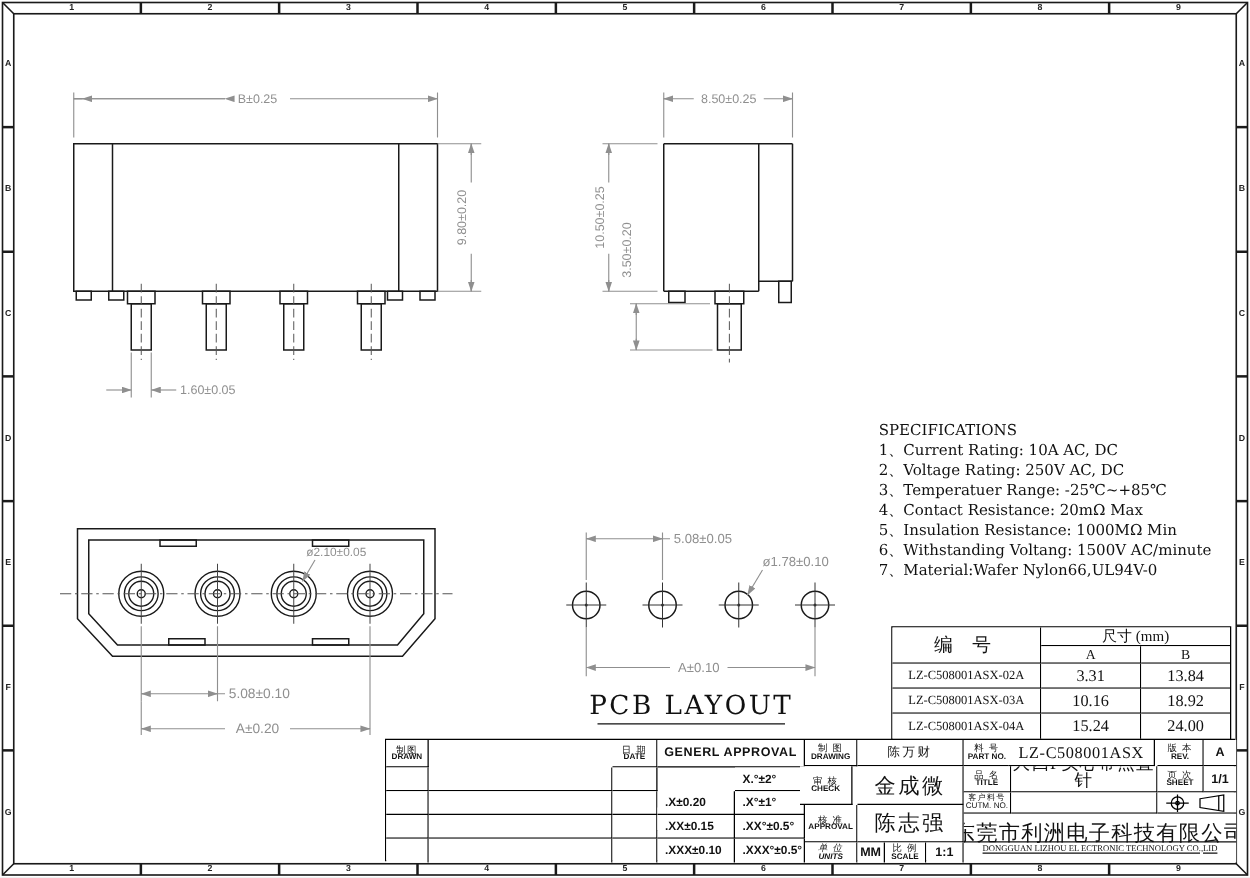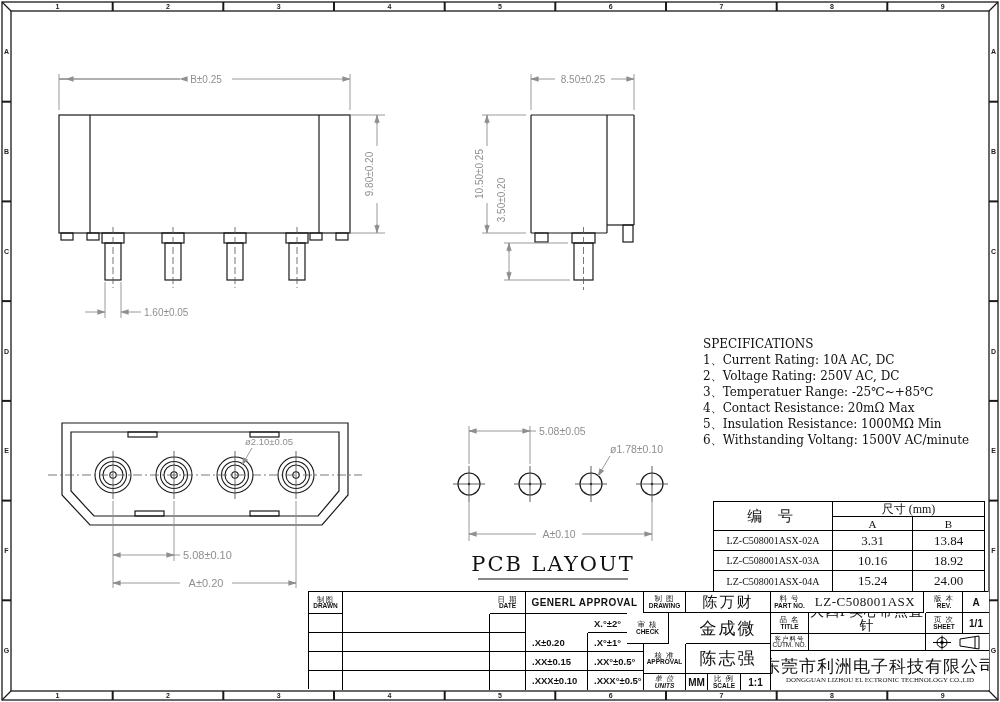--- a/index.html
+++ b/index.html
@@ -14,21 +14,21 @@
   .ruler span{flex:1;display:flex;align-items:center;justify-content:center;}
   
   .cell{position:absolute;box-sizing:border-box;border-right:1px solid #000;border-bottom:1px solid #000;
         display:flex;align-items:center;justify-content:center;overflow:hidden;background:#fff;}
   .cell.no-r{border-right:none;} .cell.no-b{border-bottom:none;}
   .lbl2{flex-direction:column;line-height:1;text-align:center;}
   .lbl2 .cn{font-size:7.5px;letter-spacing:1px;}
   .lbl2 .en{font-size:6.5px;font-weight:bold;letter-spacing:0;}
   .serif{font-family:"Liberation Serif",serif;}
   .tolval{font-size:9.5px;font-weight:bold;justify-content:flex-start;padding-left:6px;}
-  .name-cell{font-family:"Liberation Serif",serif;font-size:15px;letter-spacing:2px;}
+  .name-cell{font-family:"Liberation Serif",serif;font-size:10px;letter-spacing:2px;}
   
   #specs{font-family:"DejaVu Serif","Liberation Serif",serif;font-size:12px;line-height:16px;
          white-space:nowrap;color:#101010;}
   #specs .spec-line{display:block;}
   #specs .indent{padding-left:24px;}
   
   .pt-part{font-size:10px;}
   .pt-val{font-size:13px;}
 </style>
 </head>
@@ -329,20 +329,21 @@
   </svg>
 
   <div id="specs" class="abs" style="left:703px;top:336px;width:292px;">
     <span class="spec-line">SPECIFICATIONS</span>
     <span class="spec-line">1、Current Rating: 10A AC, DC</span>
     <span class="spec-line">2、Voltage Rating: 250V AC, DC</span>
     <span class="spec-line">3、Temperatuer Range: -25℃~+85℃</span>
     <span class="spec-line">4、Contact Resistance: 20mΩ Max</span>
     <span class="spec-line">5、Insulation Resistance: 1000MΩ Min</span>
     <span class="spec-line">6、Withstanding Voltang: 1500V AC/minute</span>
+    <span class="spec-line">7、Material:Wafer Nylon66,UL94V-0</span>
   </div>
 
   <div class="abs" style="left:713px;top:501px;width:272px;height:91px;border:1px solid #000;box-sizing:border-box;">
     <div class="cell serif" style="left:0;top:0;width:119px;height:29px;font-size:15px;letter-spacing:6px;">编  号</div>
     <div class="cell serif no-r" style="left:119px;top:0;width:151px;height:15px;font-size:12px;">尺寸 (mm)</div>
     <div class="cell serif" style="left:119px;top:15px;width:80px;height:14px;font-size:11px;">A</div>
     <div class="cell serif no-r" style="left:199px;top:15px;width:71px;height:14px;font-size:11px;">B</div>
 
     <div class="cell serif pt-part" style="left:0;top:29px;width:119px;height:20px;">LZ-C508001ASX-02A</div>
     <div class="cell serif pt-val" style="left:119px;top:29px;width:80px;height:20px;">3.31</div>
@@ -389,21 +390,21 @@
     <div class="cell tolval" style="left:217px;top:60px;width:62px;height:19px;">.XX±0.15</div>
     <div class="cell tolval" style="left:279px;top:60px;width:56px;height:19px;">.XX°±0.5°</div>
     <div class="cell tolval no-b" style="left:217px;top:79px;width:62px;height:19px;">.XXX±0.10</div>
     <div class="cell tolval no-b" style="left:279px;top:79px;width:56px;height:19px;">.XXX°±0.5°</div>
 
     <div class="cell lbl2" style="left:335px;top:0;width:42px;height:21px;">
       <span class="cn">制 图</span>
       <span class="en">DRAWING</span>
     </div>
     <div class="cell name-cell" style="left:377px;top:0;width:85px;height:21px;">陈万财</div>
-    <div class="cell lbl2" style="left:318px;top:21px;width:42px;height:31px;">
+    <div class="cell lbl2" style="left:331px;top:21px;width:42px;height:31px;">
       <span class="cn">审 核</span>
       <span class="en">CHECK</span>
     </div>
     <div class="cell name-cell" style="left:377px;top:21px;width:85px;height:31px;font-size:17px;">金成微</div>
     <div class="cell lbl2" style="left:335px;top:52px;width:42px;height:30px;">
       <span class="cn">核 准</span>
       <span class="en">APPROVAL</span>
     </div>
     <div class="cell name-cell" style="left:377px;top:52px;width:85px;height:30px;font-size:17px;">陈志强</div>
     <div class="cell lbl2 no-b" style="left:335px;top:82px;width:42px;height:16px;font-style:italic;">
@@ -452,19 +453,19 @@
           <circle cx="13" cy="7.5" r="5"></circle>
           <circle cx="13" cy="7.5" r="1.4"></circle>
           <line x1="4" y1="7.5" x2="22" y2="7.5"></line>
           <line x1="13" y1="0.5" x2="13" y2="14.5"></line>
           <path d="M31,4 L50,1 L50,14 L31,11 Z"></path>
           <line x1="46" y1="1.6" x2="46" y2="13.4"></line>
         </g>
       </svg>
     </div>
 
-    <div class="cell lbl2 no-r no-b" style="left:462px;top:59px;width:218px;height:39px;">
+    <div class="cell lbl2 no-r no-b" style="left:462px;top:59px;width:218px;height:39px;text-decoration:underline;">
       <span class="serif" style="font-size:17px;letter-spacing:1px;white-space:nowrap;">东莞市利洲电子科技有限公司</span>
       <span class="serif" style="font-size:6.9px;margin-top:2px;white-space:nowrap;">DONGGUAN LIZHOU EL ECTRONIC TECHNOLOGY CO.,LID</span>
     </div>
   </div>
 
 </div>
 
 </body></html>

